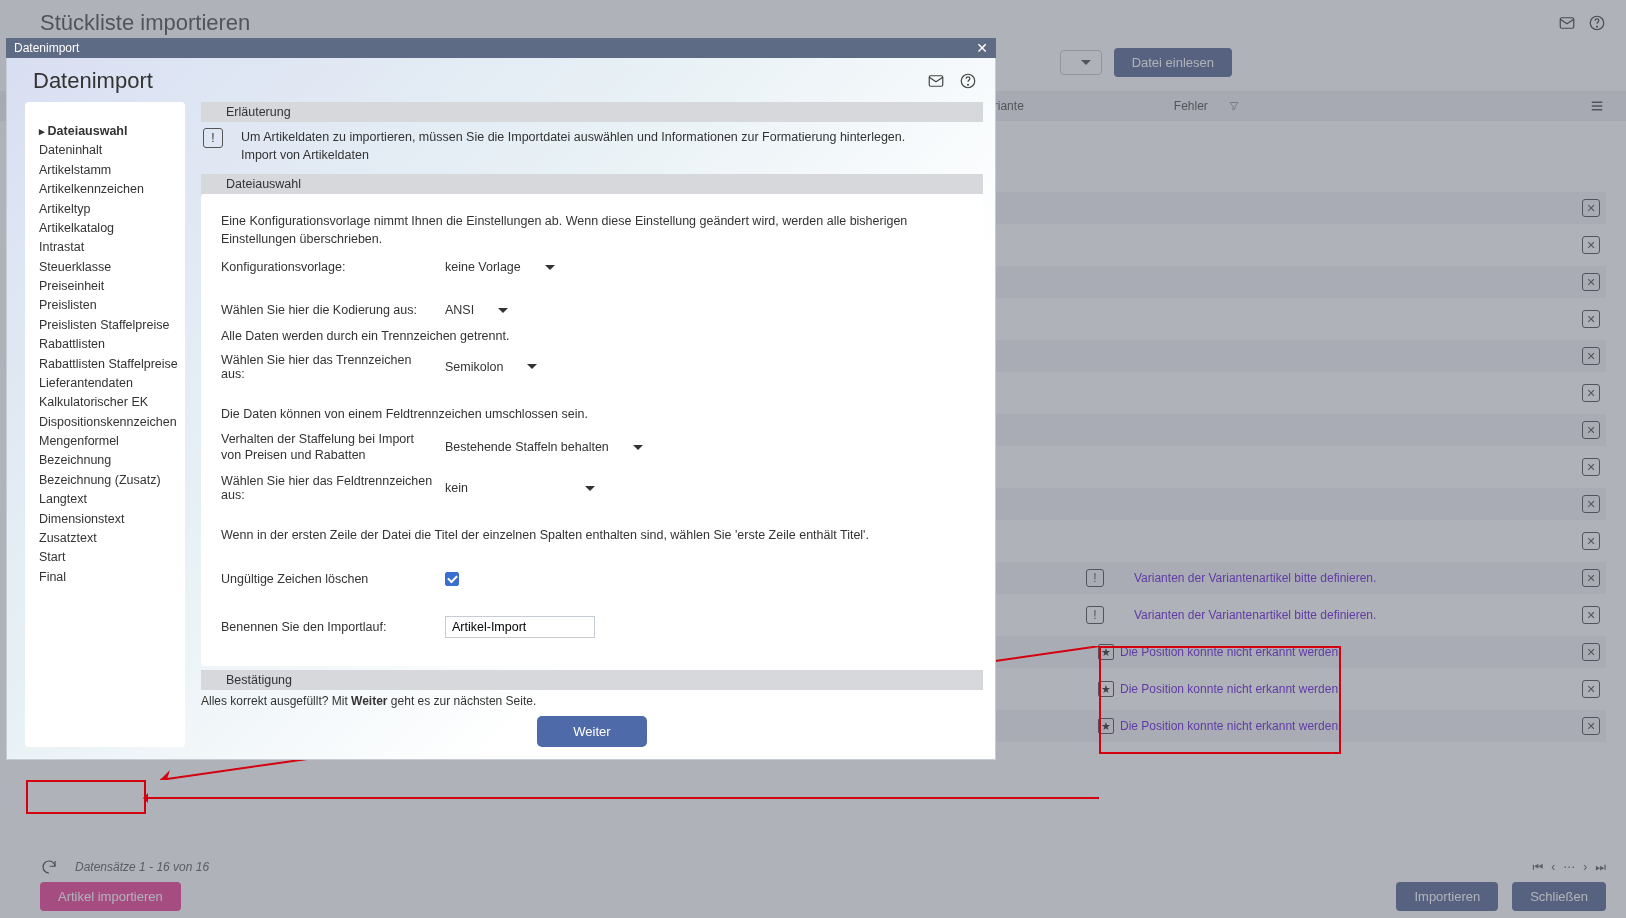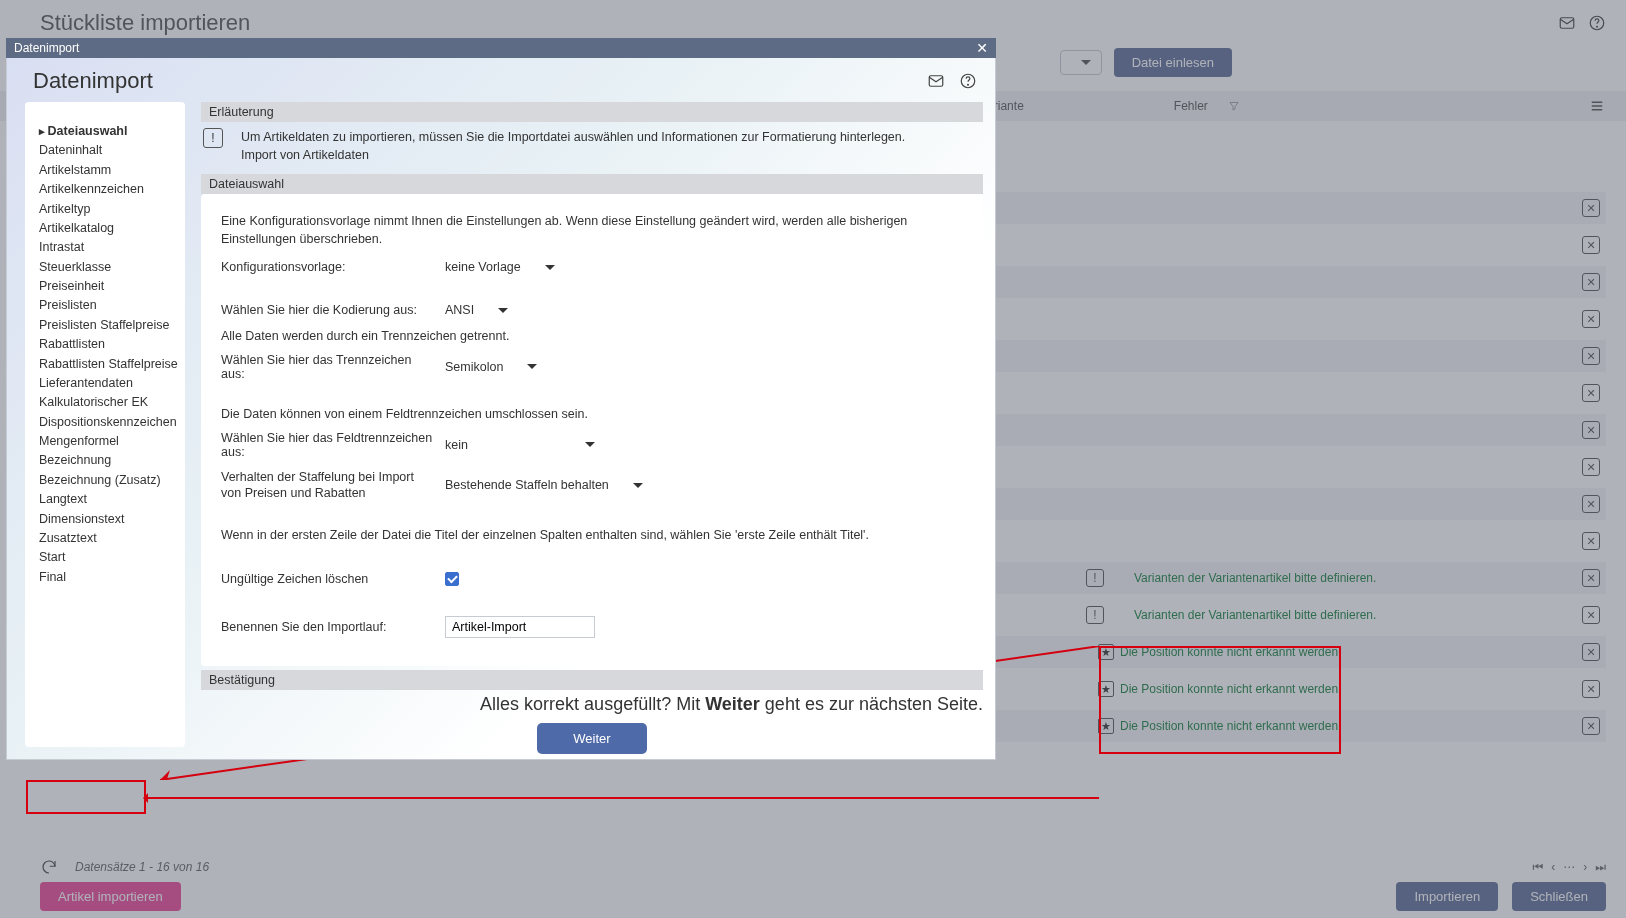--- a/index.html
+++ b/index.html
@@ -21,21 +21,21 @@
   .bg-col-variante { margin-left:920px; }
   .bg-col-fehler { margin-left:90px; display:flex; align-items:center; gap:20px;}
   .filter-ic { width:12px;height:12px;stroke:#888;fill:none;stroke-width:1.5;}
   .menu-col { margin-left:auto; width:18px;height:18px;}
 
   .rows-area { position:absolute; top:192px; left:0; right:0; bottom:66px; }
   .bg-row { position:absolute; left:40px; right:20px; height:32px; display:flex; align-items:center; padding-right:6px; }
   .bg-row:nth-child(odd){background:#f4f5f7;}
   .row-del { margin-left:auto; width:18px;height:18px; border:1.5px solid #555; border-radius:3px; display:flex; align-items:center; justify-content:center; font-size:11px; color:#555;}
   .row-warn { width:18px;height:18px;border:1.5px solid #555;border-radius:3px;display:flex;align-items:center;justify-content:center;font-size:12px;color:#555;margin-right:30px; margin-left:1046px;}
-  .row-err { color:#15803d; font-size:12px; }
+  .row-err { color:#6d28d9; font-size:12px; }
   .row-star { width:16px;height:16px;border:1px solid #555;border-radius:2px;display:inline-flex;align-items:center;justify-content:center;font-size:11px;margin-right:6px;margin-left:1058px;}
 
   .bg-footer { position:absolute; bottom:0; left:0; right:0; height:66px; padding:6px 20px 10px 40px; }
   .bg-footer-top { display:flex; align-items:center; gap:17px; color:#666; font-style:italic; font-size:12px;}
   .refresh { font-style:normal; width:18px;height:18px; }
   .pager { margin-left:auto; display:flex; gap:8px; align-items:center; font-style:normal;}
   .pager span{color:#666;}
   .bg-footer-btns { display:flex; gap:14px; margin-top:6px; align-items:center;}
   .bg-footer-btns .spacer{flex:1;}
 
@@ -53,35 +53,35 @@
   .modal { position:absolute; z-index:20; top:58px; left:6px; width:990px; height:702px; background:linear-gradient(135deg,#d9dff2 0%,#e8f1f5 40%,#fff 70%); border:1px solid #c7cbd4; border-top:none; display:flex; flex-direction:column; }
   .modal-head { display:flex; align-items:center; padding:10px 18px 8px 26px;}
   .modal-title { font-size:22px; font-weight:400; color:#333;}
   .modal-head-icons { margin-left:auto; display:flex; gap:14px;}
   .modal-body { flex:1; display:flex; gap:16px; padding:0 12px 12px 18px; overflow:hidden;}
   .wiz-nav { background:#fff; border-radius:4px; width:160px; padding:20px 14px; font-size:12.5px; color:#333; line-height:1.55;}
   .wiz-nav .sel::before{content:'▸ '; font-size:11px;}
   .wiz-nav .sel{font-weight:600;}
   .wiz-nav div{white-space:nowrap;}
   .wiz-main { flex:1; display:flex; flex-direction:column; gap:0; }
-  .sect { background:#d6d8dc; padding:3px 8px; font-size:12.5px; color:#333; }
+  .sect { background:#d6d8dc; padding:3px 25px; font-size:12.5px; color:#333; }
   .erl-row { display:flex; gap:18px; padding:6px 0 10px;}
   .erl-ic { width:20px;height:20px;border:1.5px solid #555;border-radius:3px;display:flex;align-items:center;justify-content:center;font-size:12px;margin-left:2px;}
   .erl-txt { font-size:12.5px; color:#333; line-height:1.45; padding-right:30px;}
   .panel { background:#fff; border-radius:4px; flex:1; padding:18px 20px; font-size:12.5px; color:#333; display:flex; flex-direction:column; gap:10px;}
   .frow { display:flex; align-items:center; gap:10px;}
   .flabel { width:214px;}
   .fselect { display:inline-flex; align-items:center; gap:24px; padding:1px 0;}
   .fselect .chev{margin-top:5px;border-top-color:#333;}
   .ftxt { border:1px solid #c7cbd4; padding:3px 6px; width:150px; font-size:12.5px;}
   .chk { width:14px;height:14px;border:1.5px solid #3b6fcf;border-radius:2px;display:inline-flex;align-items:center;justify-content:center;}
   .chk.checked{background:#3b6fcf;}
   .chk.checked::after{content:'';width:7px;height:4px;border:2px solid #fff;border-top:none;border-right:none;transform:rotate(-45deg);margin-top:-2px;}
   .confirm-sect { margin-top:4px;}
-  .confirm-txt { text-align:right; font-size:18px; padding:4px 0 8px;}
+  .confirm-txt { text-align:left; font-size:12px; padding:4px 0 8px;}
   .btn-weiter { align-self:center; background:#4f6aa8;color:#fff;border-radius:5px;padding:8px 32px;font-size:13px;width:110px;text-align:center;}
 </style>
 </head>
 <body>
 
 <div class="bg-app">
   <div class="bg-header">
     <div class="bg-title">Stückliste importieren</div>
     <div class="bg-icons">
       <span class="icon">
@@ -297,33 +297,33 @@
         <div class="frow">
           <div class="flabel">Wählen Sie hier das Trennzeichen aus:</div>
           <div class="fselect">
               <span>Semikolon</span>
               <span class="chev"></span>
             </div>
         </div>
         <div style="height:6px"></div>
         <div>Die Daten können von einem Feldtrennzeichen umschlossen sein.</div>
         <div class="frow">
+          <div class="flabel" style="width:214px;line-height:1.35">Verhalten der Staffelung bei Import von Preisen und Rabatten</div>
+          <div class="fselect">
+              <span>Bestehende Staffeln behalten</span>
+              <span class="chev"></span>
+            </div>
+        </div>
+        <div class="frow">
           <div class="flabel">Wählen Sie hier das Feldtrennzeichen aus:</div>
           <div class="fselect" style="width:150px;justify-content:space-between">
               <span>kein</span>
               <span class="chev"></span>
             </div>
         </div>
-        <div class="frow">
-          <div class="flabel" style="width:214px;line-height:1.35">Verhalten der Staffelung bei Import von Preisen und Rabatten</div>
-          <div class="fselect">
-              <span>Bestehende Staffeln behalten</span>
-              <span class="chev"></span>
-            </div>
-        </div>
         <div style="height:6px"></div>
         <div>Wenn in der ersten Zeile der Datei die Titel der einzelnen Spalten enthalten sind, wählen Sie 'erste Zeile enthält Titel'.</div>
         <div style="height:10px"></div>
         <div class="frow">
           <div class="flabel">Ungültige Zeichen löschen</div>
           <span class="chk checked"></span>
         </div>
         <div style="height:10px"></div>
         <div class="frow">
           <div class="flabel">Benennen Sie den Importlauf:</div>

